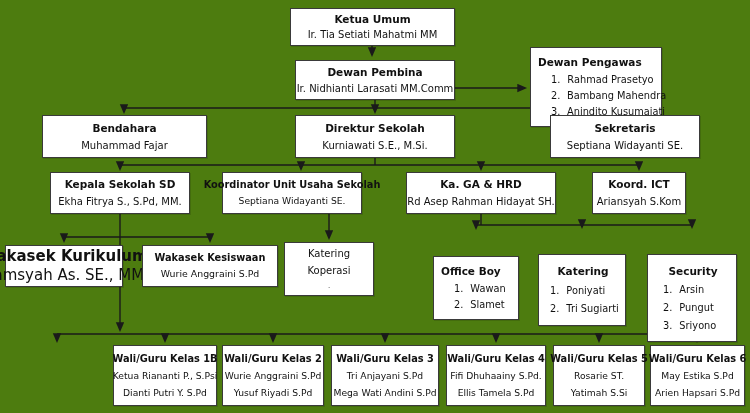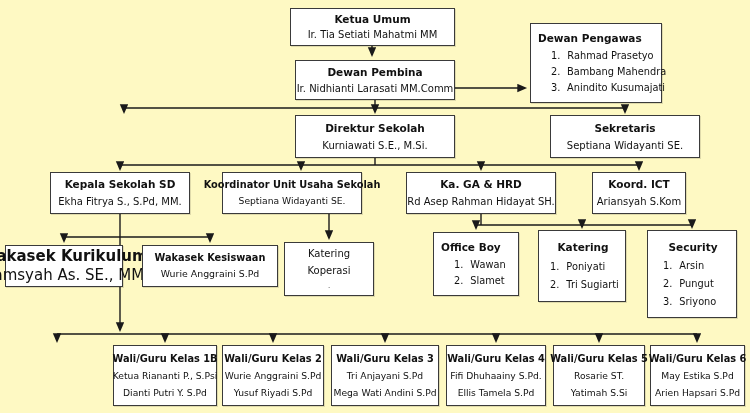--- a/index.html
+++ b/index.html
@@ -1,30 +1,30 @@
 <!DOCTYPE html>
 <html><head>
 <meta charset="utf-8">
 <style>
   html,body{margin:0;padding:0;background:#ffffff;}
   body{font-family:"DejaVu Sans", sans-serif;color:#111111;}
-  .stage{position:relative;width:750px;height:413px;background:#fef9c3;overflow:hidden;}
+  .stage{position:relative;width:750px;height:413px;background:#4d7c0f;overflow:hidden;}
   svg.wires{position:absolute;left:0;top:0;pointer-events:none;}
   .node{
     position:absolute;box-sizing:border-box;background:#ffffff;
     border:1.3px solid #3a3a3a;
     display:flex;flex-direction:column;justify-content:space-evenly;align-items:center;
     text-align:center;line-height:1.15;
     box-shadow:1px 1px 0 rgba(0,0,0,0.12);
   }
   .node .t{font-weight:bold;font-size:10.5px;white-space:nowrap;}
   .node .n{font-size:10px;white-space:nowrap;}
   .node.small .t{font-size:9.8px;}
   .node.small .n{font-size:9.2px;}
-  .node.list{justify-content:space-evenly;align-items:stretch;text-align:left;padding:3px 5px;}
+  .node.list{justify-content:space-evenly;align-items:stretch;text-align:left;padding:3px 5px;margin-top:24px;}
   .node.list .t{padding-left:2px;}
   .node.list .t.center{text-align:center;}
   .li{display:flex;gap:7px;font-size:9.8px;padding-left:15px;white-space:nowrap;}
   .li .num{min-width:9px;}
   .plain .n{font-size:10px;}
 </style>
 </head>
 <body>
 
 <div class="stage">
@@ -97,20 +97,24 @@
     <div class="li">
       <span class="num">2.</span>
       <span>Bambang Mahendra</span>
     </div>
     <div class="li">
       <span class="num">3.</span>
       <span>Anindito Kusumajati</span>
     </div>
   </div>
 
+  <div class="node" style="left:42px;top:115px;width:165px;height:43px">
+    <div class="t">Bendahara</div>
+    <div class="n">Muhammad Fajar</div>
+  </div>
   <div class="node" style="left:295px;top:115px;width:160px;height:43px">
     <div class="t">Direktur Sekolah</div>
     <div class="n">Kurniawati S.E., M.Si.</div>
   </div>
   <div class="node" style="left:550px;top:115px;width:150px;height:43px">
     <div class="t">Sekretaris</div>
     <div class="n">Septiana Widayanti SE.</div>
   </div>
 
   <div class="node" style="left:50px;top:172px;width:140px;height:42px">

